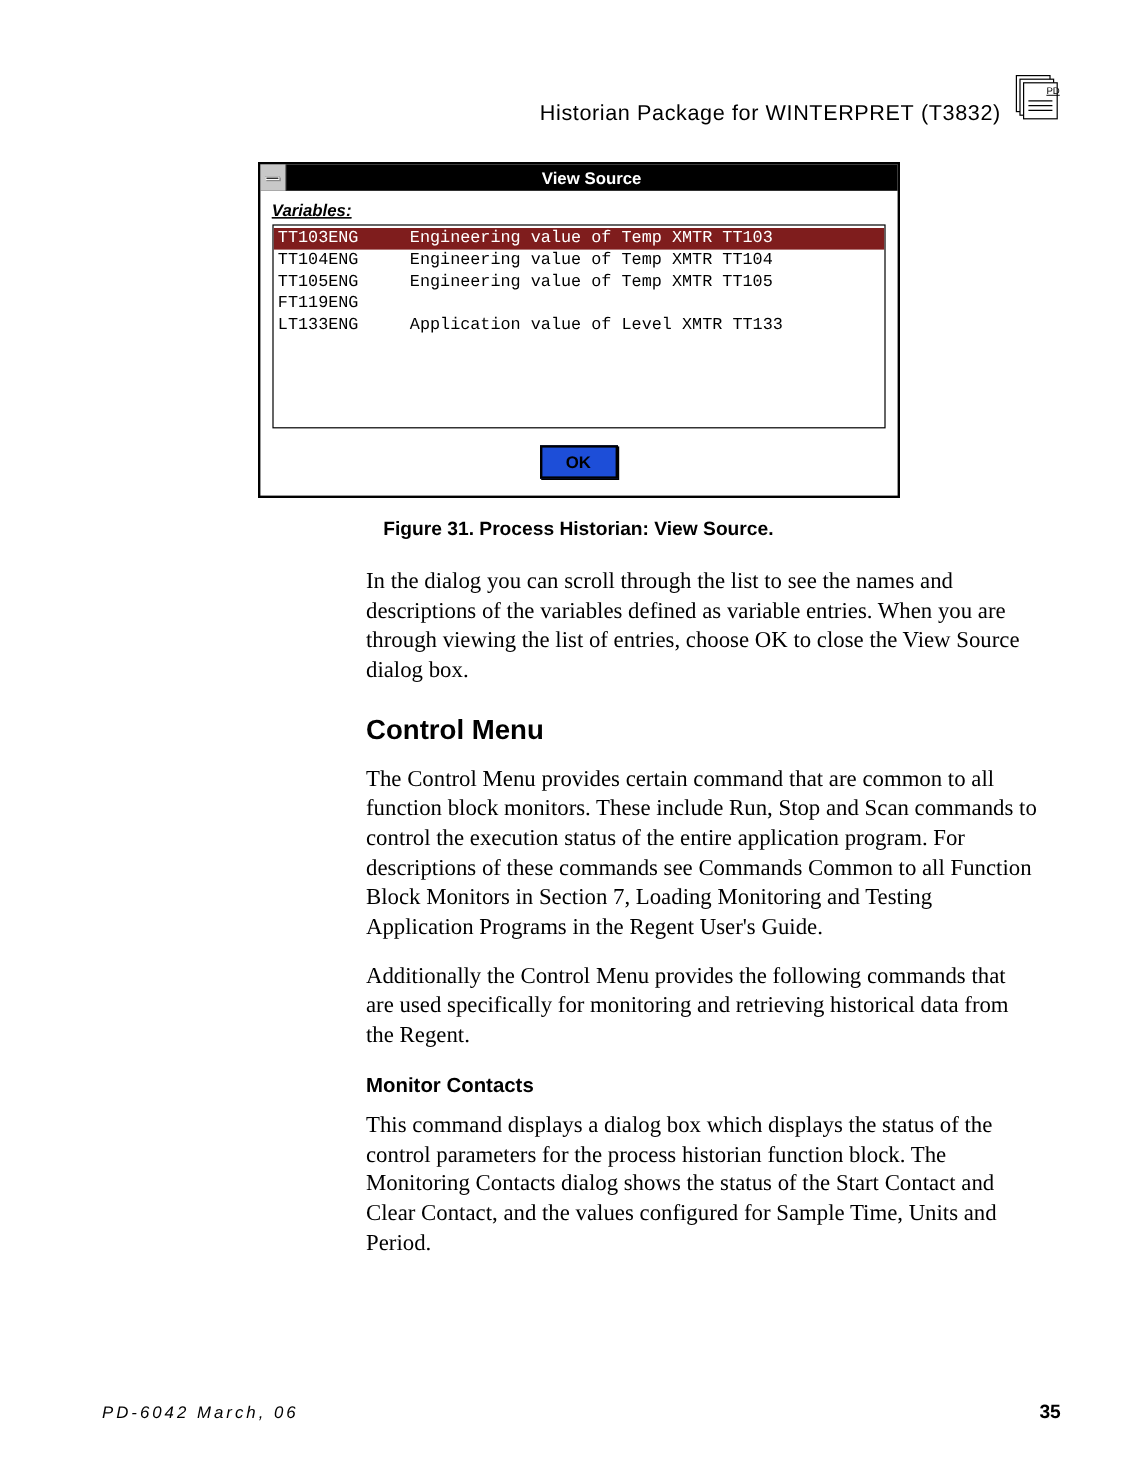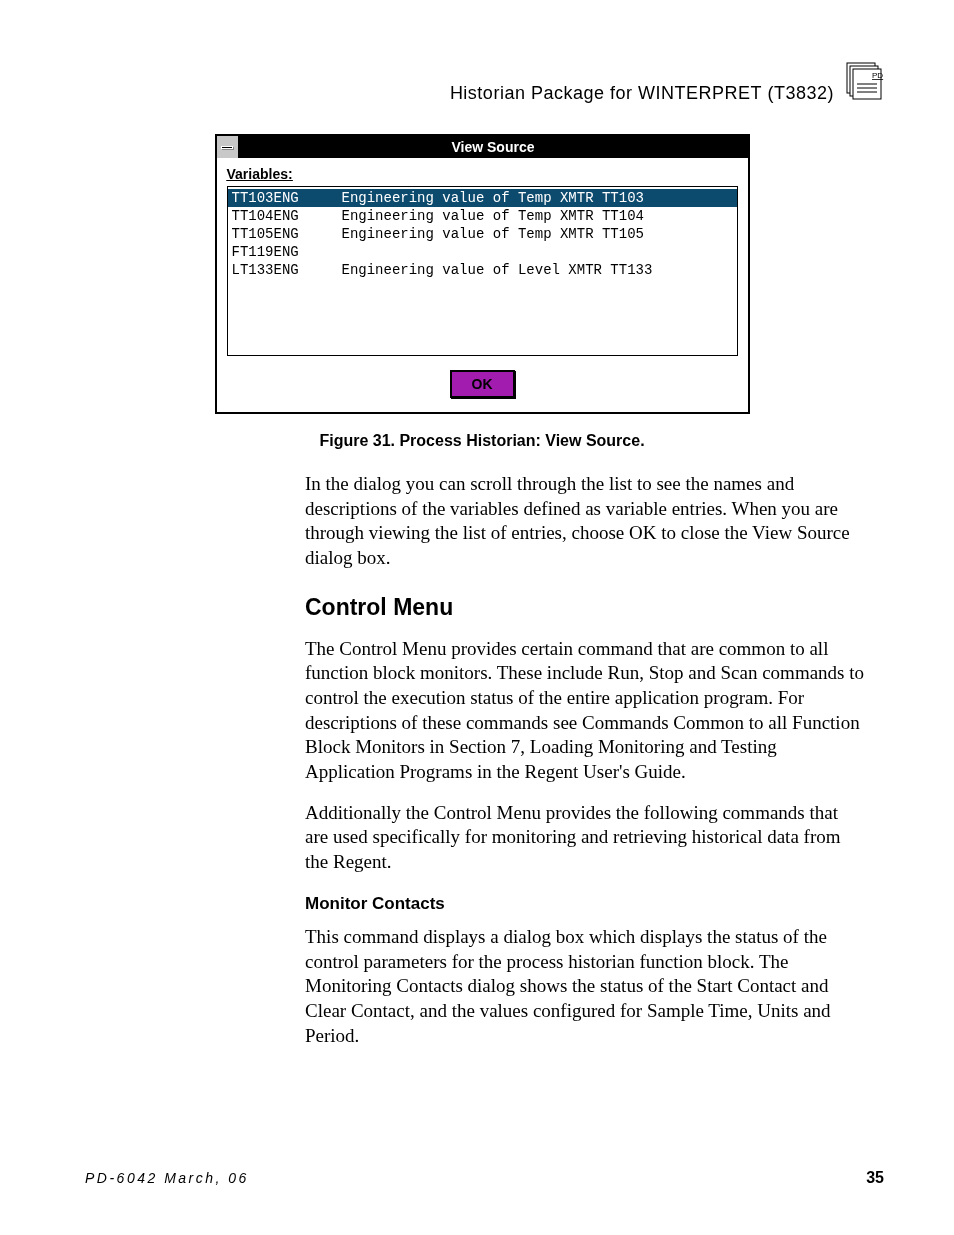--- a/index.html
+++ b/index.html
@@ -75,51 +75,52 @@
   .dialog-body {
     padding: 6px 10px 14px 10px;
   }
   .dlg-label {
     font-family: Arial, Helvetica, sans-serif;
     font-weight: bold;
     font-size: 14px;
     text-decoration: underline;
     text-decoration-thickness: 1px;
     margin: 2px 0 4px 0;
+    font-style: italic;
   }
   .listbox {
     border: 1px solid #000;
     height: 170px;
     overflow: hidden;
     font-family: "Courier New", Courier, monospace;
     font-size: 14px;
     line-height: 18px;
     padding: 2px 0;
   }
   .list-row {
     display: flex;
     padding: 0 4px;
     white-space: pre;
   }
   .list-row.selected {
-    background: #0c4a6e;
+    background: #7f1d1d;
     color: #fff;
   }
   .col-name { width: 110px; flex: 0 0 auto; }
   .col-desc { flex: 1; }
   .dlg-buttons {
     text-align: center;
     margin-top: 14px;
   }
   .ok-btn {
     font-family: Arial, Helvetica, sans-serif;
     font-weight: bold;
     font-size: 14px;
     padding: 4px 20px;
-    background: #a21caf;
+    background: #1d4ed8;
     border: 2px solid #000;
     box-shadow: 1px 1px 0 #000;
     cursor: pointer;
   }
   .figure-caption {
     text-align: center;
     font-family: Arial, Helvetica, sans-serif;
     font-weight: bold;
     font-size: 16px;
     margin: 10px 0 22px 0;
@@ -197,21 +198,21 @@
     </div>
     <div class="dialog-body">
       <div class="dlg-label">
         <span style="text-decoration:underline">Variables:</span>
       </div>
       <div class="listbox" id="listbox">
           <div class="list-row selected"><span class="col-name">TT103ENG</span><span class="col-desc">Engineering value of Temp XMTR TT103</span></div>
           <div class="list-row"><span class="col-name">TT104ENG</span><span class="col-desc">Engineering value of Temp XMTR TT104</span></div>
           <div class="list-row"><span class="col-name">TT105ENG</span><span class="col-desc">Engineering value of Temp XMTR TT105</span></div>
           <div class="list-row"><span class="col-name">FT119ENG</span></div>
-          <div class="list-row"><span class="col-name">LT133ENG</span><span class="col-desc">Engineering value of Level XMTR TT133</span></div>
+          <div class="list-row"><span class="col-name">LT133ENG</span><span class="col-desc">Application value of Level XMTR TT133</span></div>
         </div>
       <div class="dlg-buttons">
         <button class="ok-btn">OK</button>
       </div>
     </div>
   </div>
 
   <div class="figure-caption">Figure 31.  Process Historian: View Source.</div>
 
   <div class="body-text">

